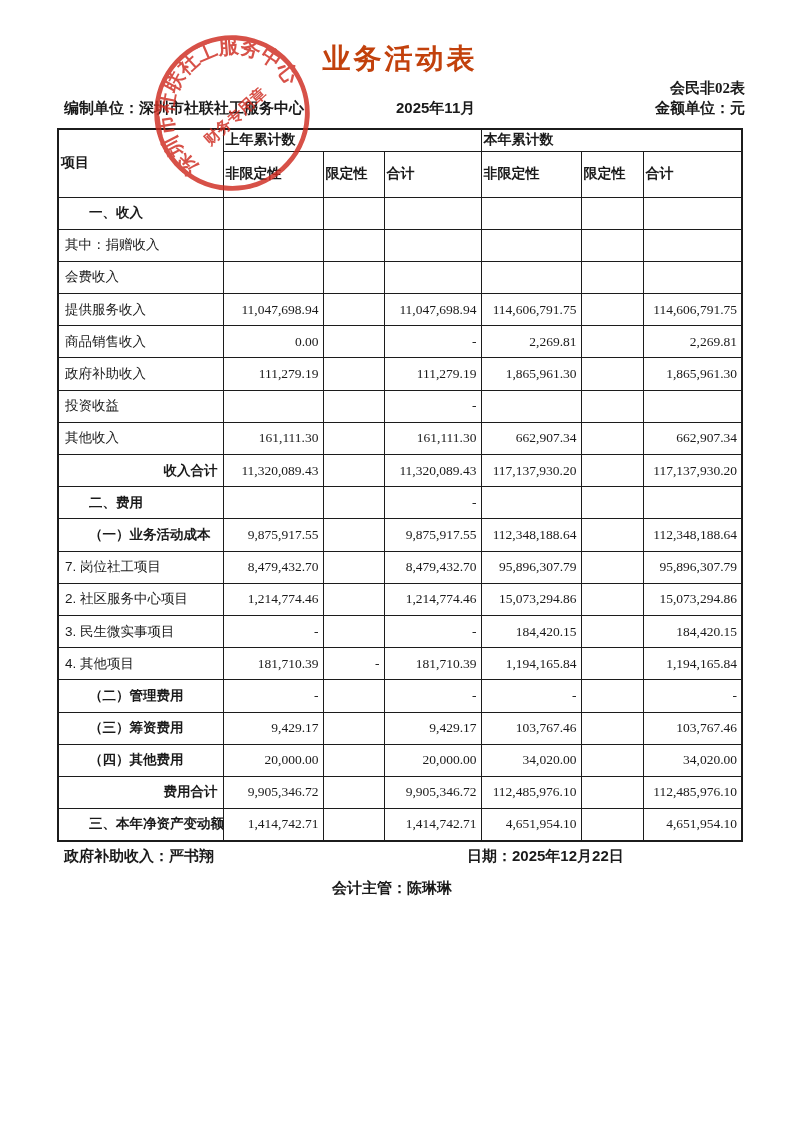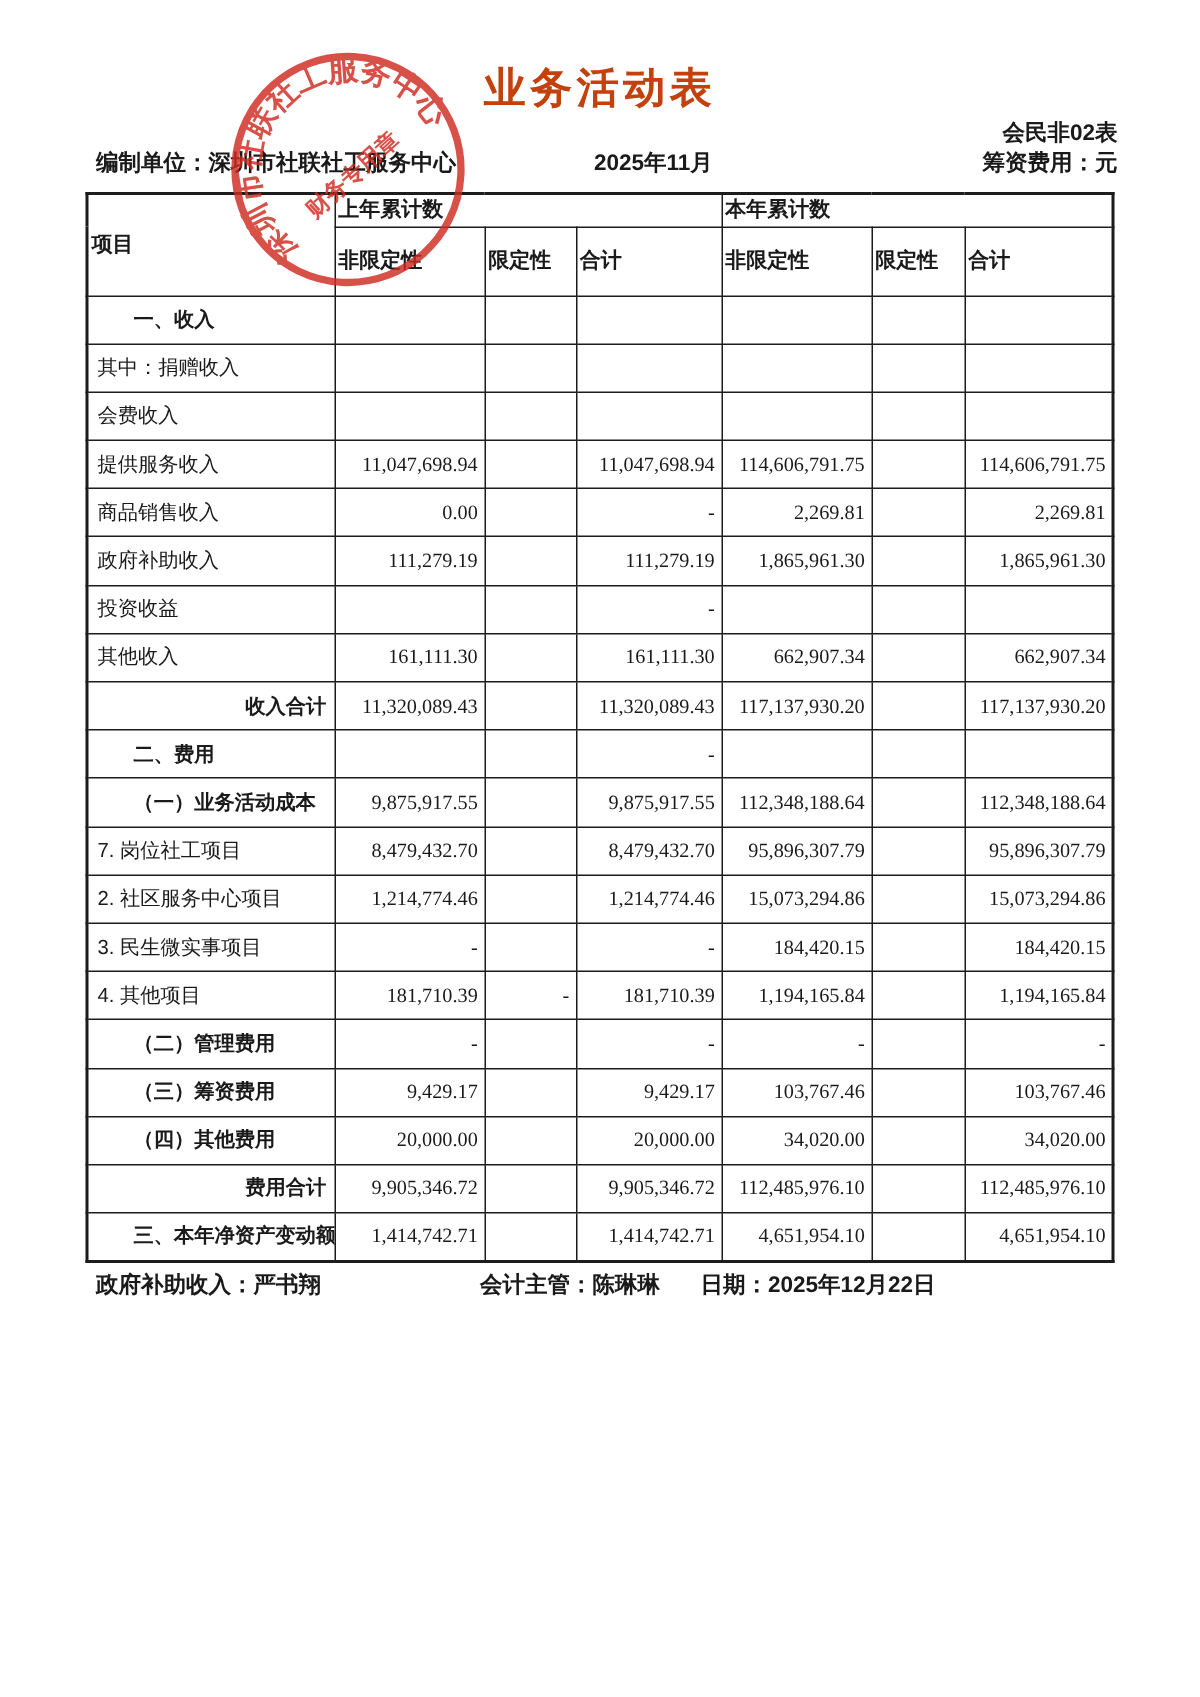--- a/index.html
+++ b/index.html
@@ -6,21 +6,21 @@
   body{
     width:800px;height:1131px;position:relative;background:#ffffff;
     font-family:"Liberation Sans",sans-serif;color:#1a1a1a;overflow:hidden;
   }
   
   .doc-title{
     position:absolute;top:40px;left:0;width:100%;text-align:center;
     font-size:28px;font-weight:bold;letter-spacing:3px;color:#c2410c;
   }
   .form-code{
-    position:absolute;top:79px;right:55px;font-size:15px;font-weight:bold;
+    position:absolute;top:79px;right:55px;font-size:15px;font-weight:bold;font-family:Liberation Serif, serif;
   }
   .meta-row{position:absolute;top:99px;left:0;width:100%;height:20px;font-size:15px;font-weight:bold;}
   .meta-unit{position:absolute;left:64px;top:0;}
   .meta-period{position:absolute;left:396px;top:0;}
   .meta-currency{position:absolute;right:55px;top:0;}
   
   .tbl-wrap{position:absolute;left:57px;top:128px;}
   table{
     border-collapse:collapse;table-layout:fixed;width:684px;
     border:2px solid #1c1c1c;
@@ -37,37 +37,37 @@
   td.lbl.b{font-weight:bold;padding-left:30px;}
   td.lbl.c{text-align:right;}
   td.num{
     text-align:right;font-family:"Liberation Serif",serif;font-size:13.5px;
     padding-right:4px;
   }
   td.num.b{font-weight:normal;}
   
   .sig-row{position:absolute;top:847px;left:0;width:100%;font-size:15px;font-weight:bold;}
   .sig-legal{position:absolute;left:64px;}
-  .sig-acct{position:absolute;left:320px;}
+  .sig-acct{position:absolute;left:332px;margin-top:32px;}
   .sig-date{position:absolute;left:467px;}
   
   .stamp{
     position:absolute;left:151px;top:32px;width:162px;height:162px;
     opacity:0.82;transform:rotate(-42deg);pointer-events:none;z-index:5;
   }
 </style>
 </head>
 <body>
 
 <div class="doc-title">业务活动表</div>
 <div class="form-code">会民非02表</div>
 <div class="meta-row">
   <span class="meta-unit">编制单位：深圳市社联社工服务中心</span>
   <span class="meta-period">2025年11月</span>
-  <span class="meta-currency">筹资费用：元</span>
+  <span class="meta-currency">金额单位：元</span>
 </div>
 
 <svg class="stamp" viewBox="0 0 200 200">
   <circle cx="100" cy="100" r="93" fill="none" stroke="#cf2b20" stroke-width="6"></circle>
   <defs>
     <path id="sealArc" d="M 35.9 143.8 A 76 76 0 1 1 164.1 143.8"></path>
   </defs>
   <text fill="#cf2b20" font-size="25" font-weight="bold" font-family="Liberation Serif, serif">
     <textPath href="#sealArc" startOffset="50%" text-anchor="middle">深圳市社联社工服务中心</textPath>
   </text>

